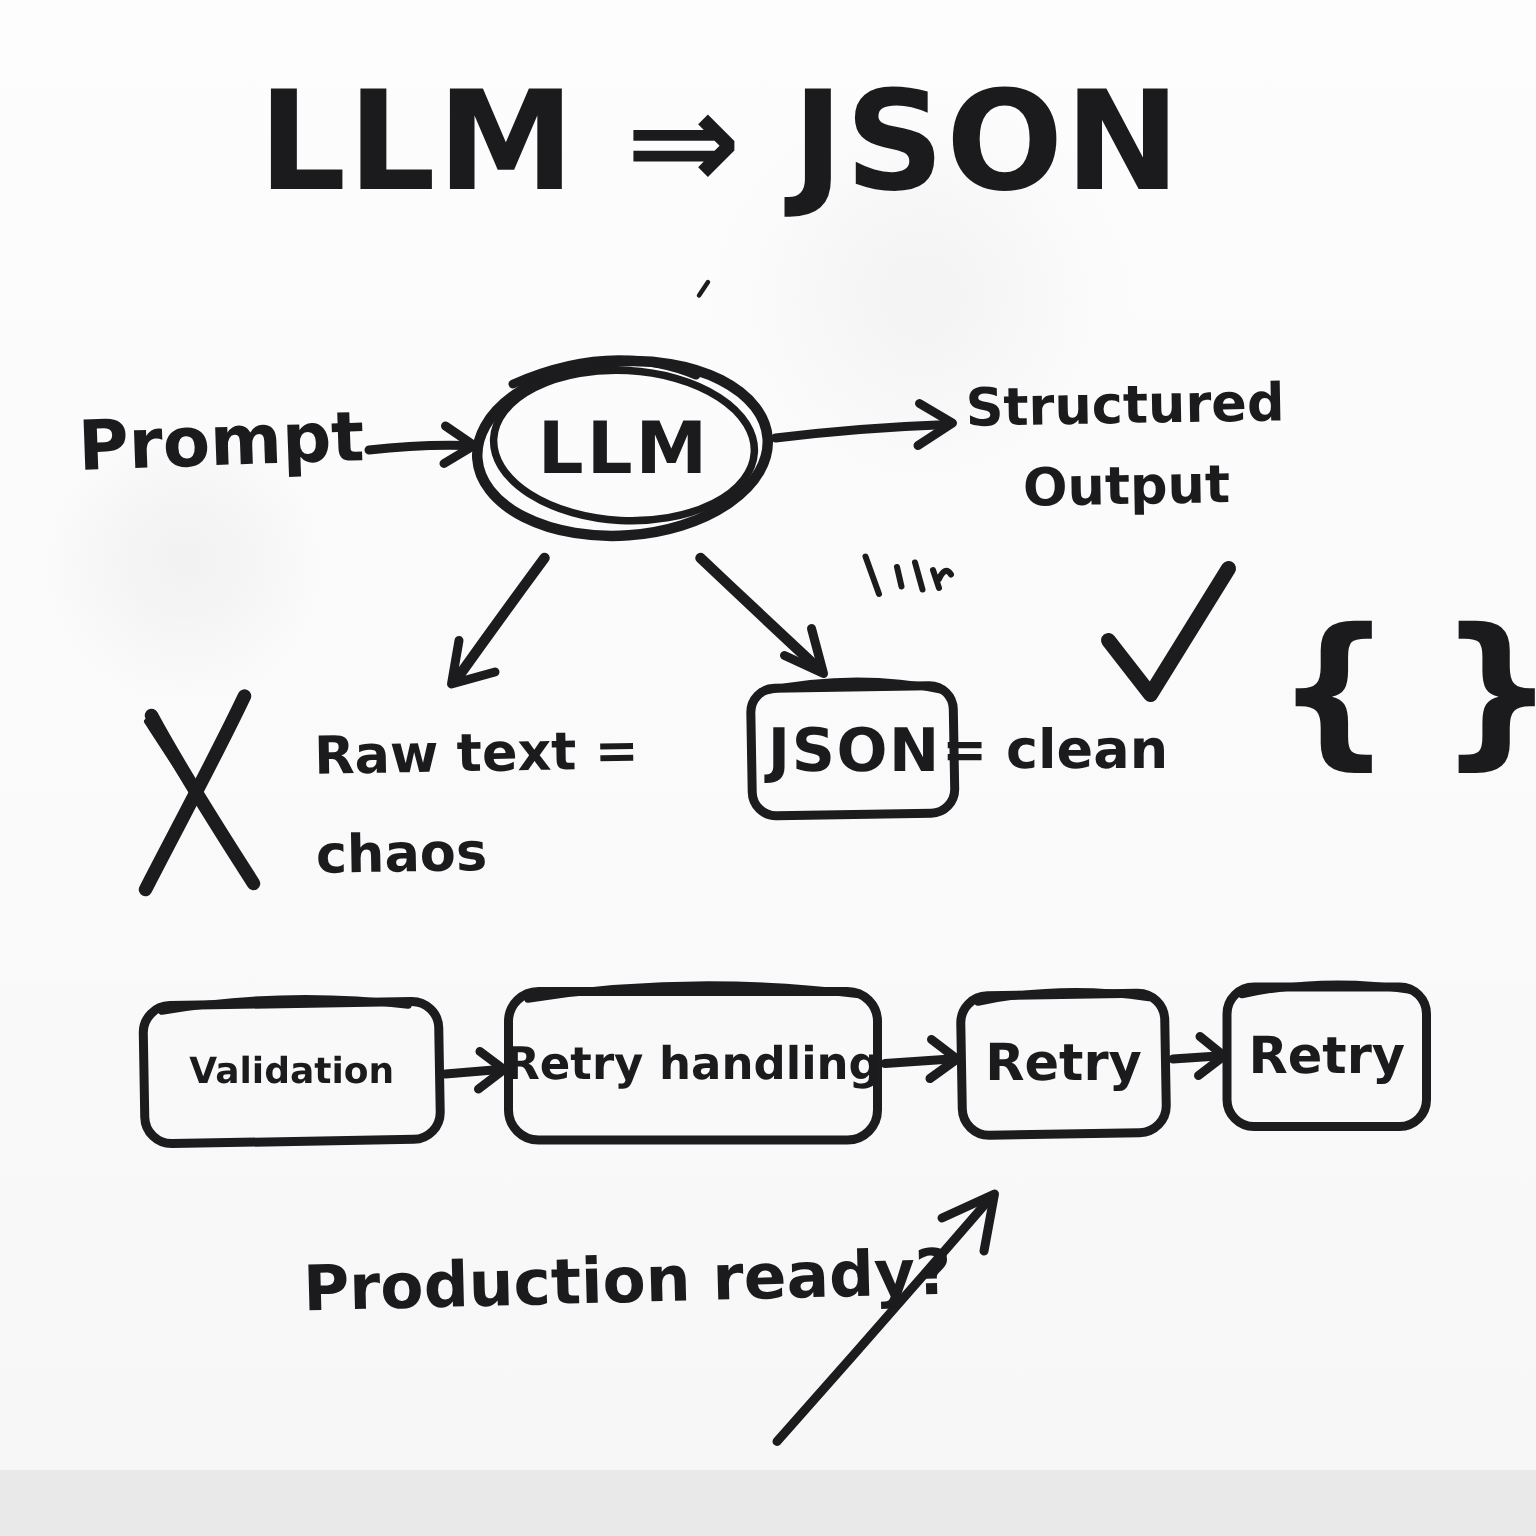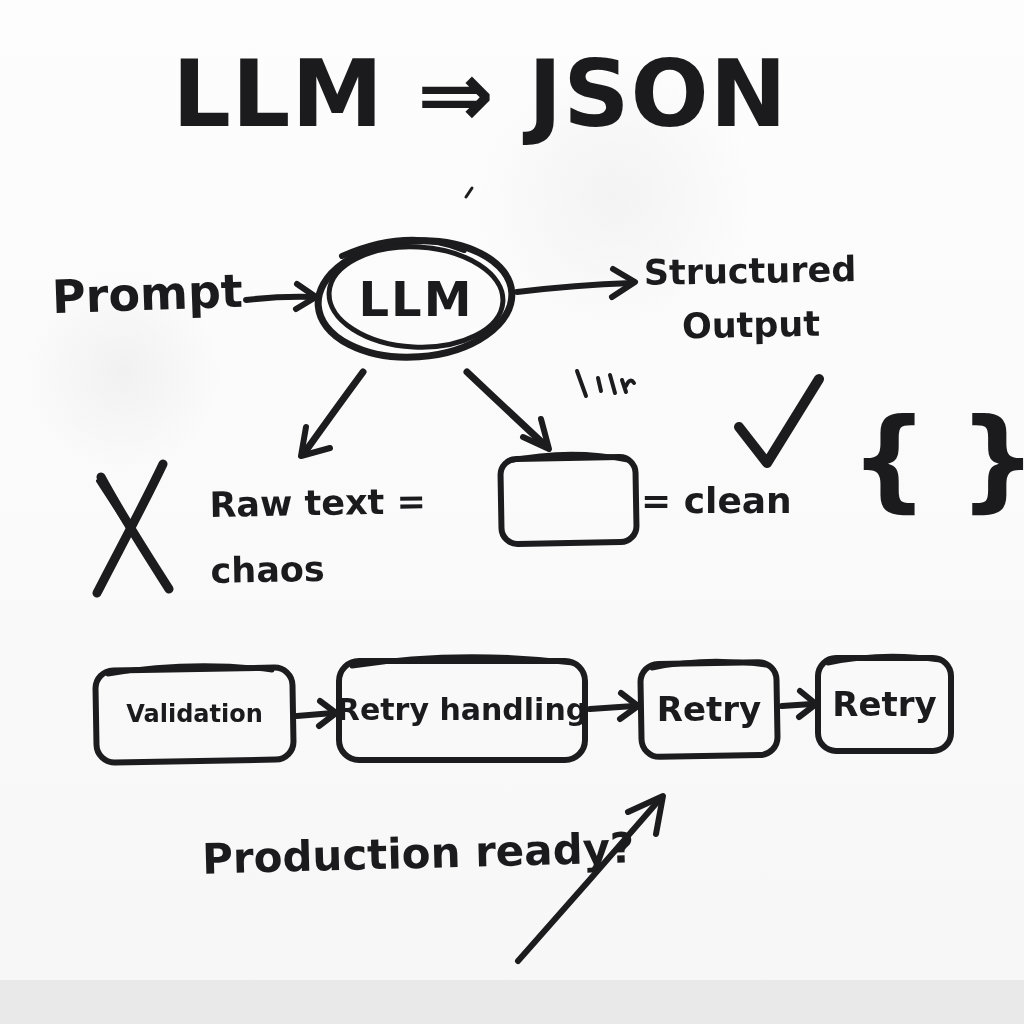--- a/index.html
+++ b/index.html
@@ -16,21 +16,21 @@
     position:absolute;color:#1b1b1d;font-weight:bold;white-space:nowrap;
     line-height:1.15;
   }
   .center{display:flex;align-items:center;justify-content:center;text-align:left;}
   .title{left:130px;top:42px;width:700px;font-size:92px;letter-spacing:1px;text-align:center;}
   .prompt{left:52px;top:268px;font-size:46px;transform:rotate(-2deg);}
   .llm-label{left:352px;top:272px;width:128px;height:56px;font-size:48px;letter-spacing:2px;}
   .structured{left:628px;top:244px;width:245px;font-size:35px;text-align:center;line-height:54px;transform:rotate(-1deg);}
   .raw{left:210px;top:470px;font-size:35px;line-height:66px;transform:rotate(-1deg);}
   .json-label{left:501px;top:458px;width:137px;height:86px;font-size:40px;letter-spacing:1px;}
-  .clean{left:641px;top:480px;font-size:36px;}
+  .clean{left:628px;top:480px;font-size:36px;}
   .braces{left:850px;top:396px;font-size:110px;letter-spacing:-4px;font-weight:bold;}
   .box-label-1{left:96px;top:669px;width:197px;height:92px;font-size:24px;}
   .box-label-2{left:339px;top:661px;width:246px;height:99px;font-size:30px;}
   .box-label-3{left:641px;top:663px;width:136px;height:93px;font-size:34px;}
   .box-label-4{left:818px;top:658px;width:133px;height:93px;font-size:34px;}
   .production{left:202px;top:830px;font-size:42px;transform:rotate(-1.5deg);}
 </style>
 </head>
 <body>
 
@@ -132,20 +132,21 @@
   <div class="t structured">
     <div>Structured</div>
     <div>Output</div>
   </div>
 
   <div class="t raw">
     <div>Raw text =</div>
     <div>chaos</div>
   </div>
 
+  <div class="t json-label center">JSON</div>
 
   <div class="t clean">= clean</div>
 
   <div class="t braces">{ }</div>
 
   <div class="t box-label-1 center">Validation</div>
   <div class="t box-label-2 center">Retry handling</div>
   <div class="t box-label-3 center">Retry</div>
   <div class="t box-label-4 center">Retry</div>
 

